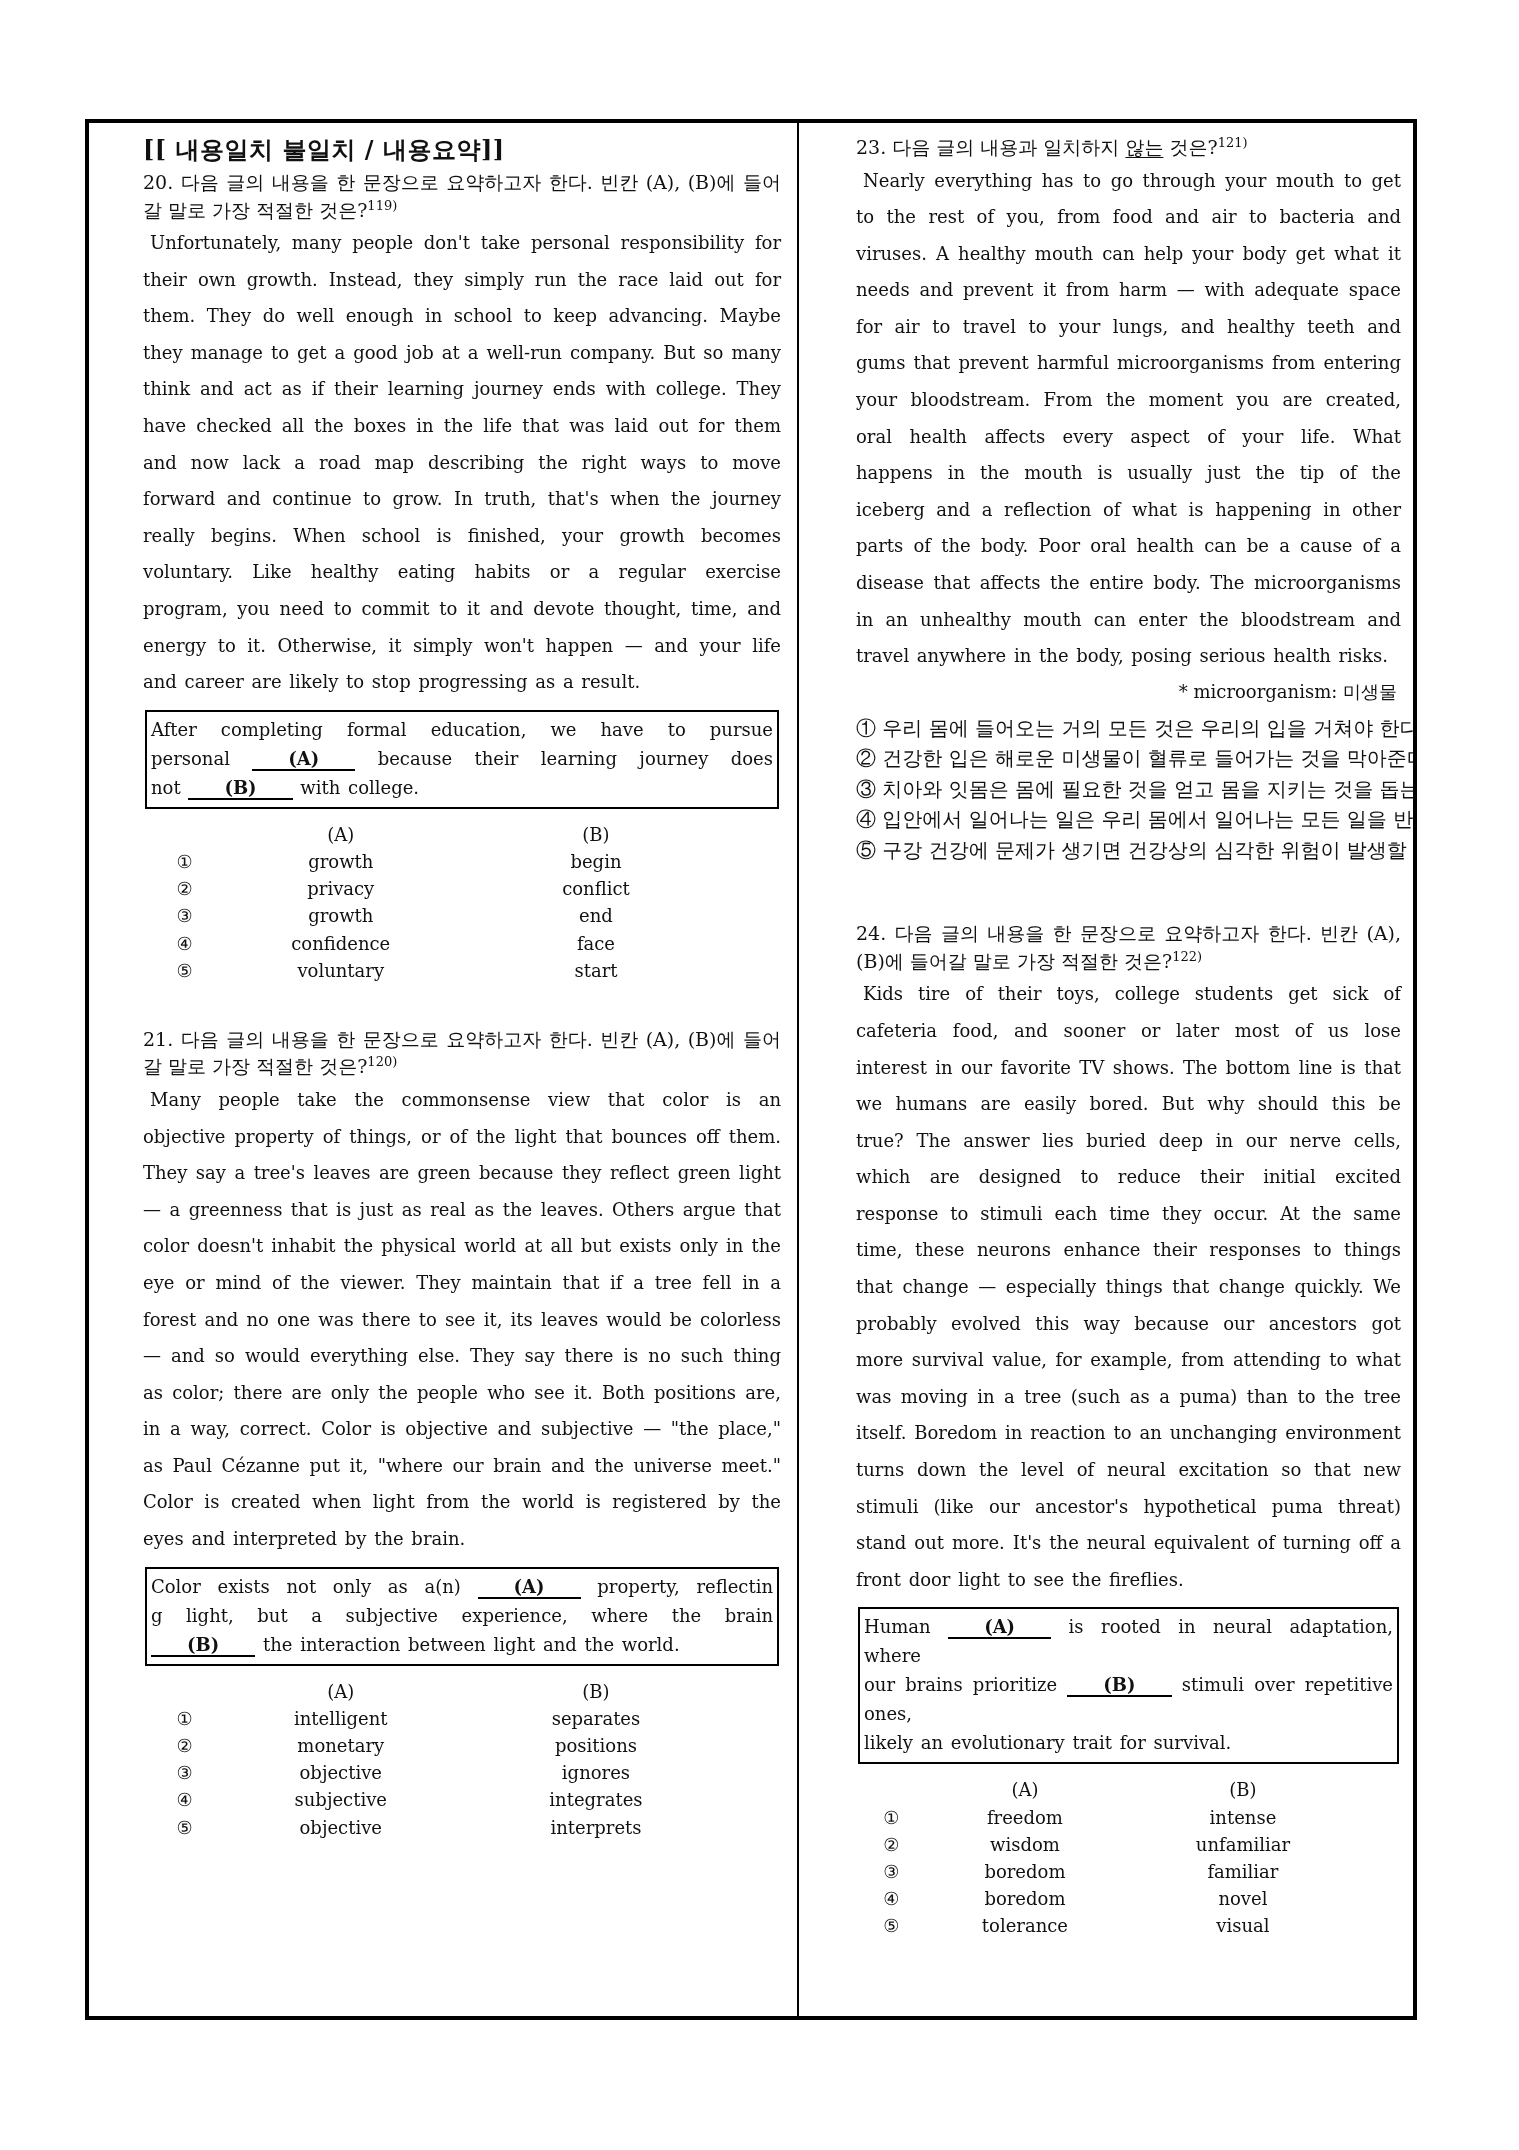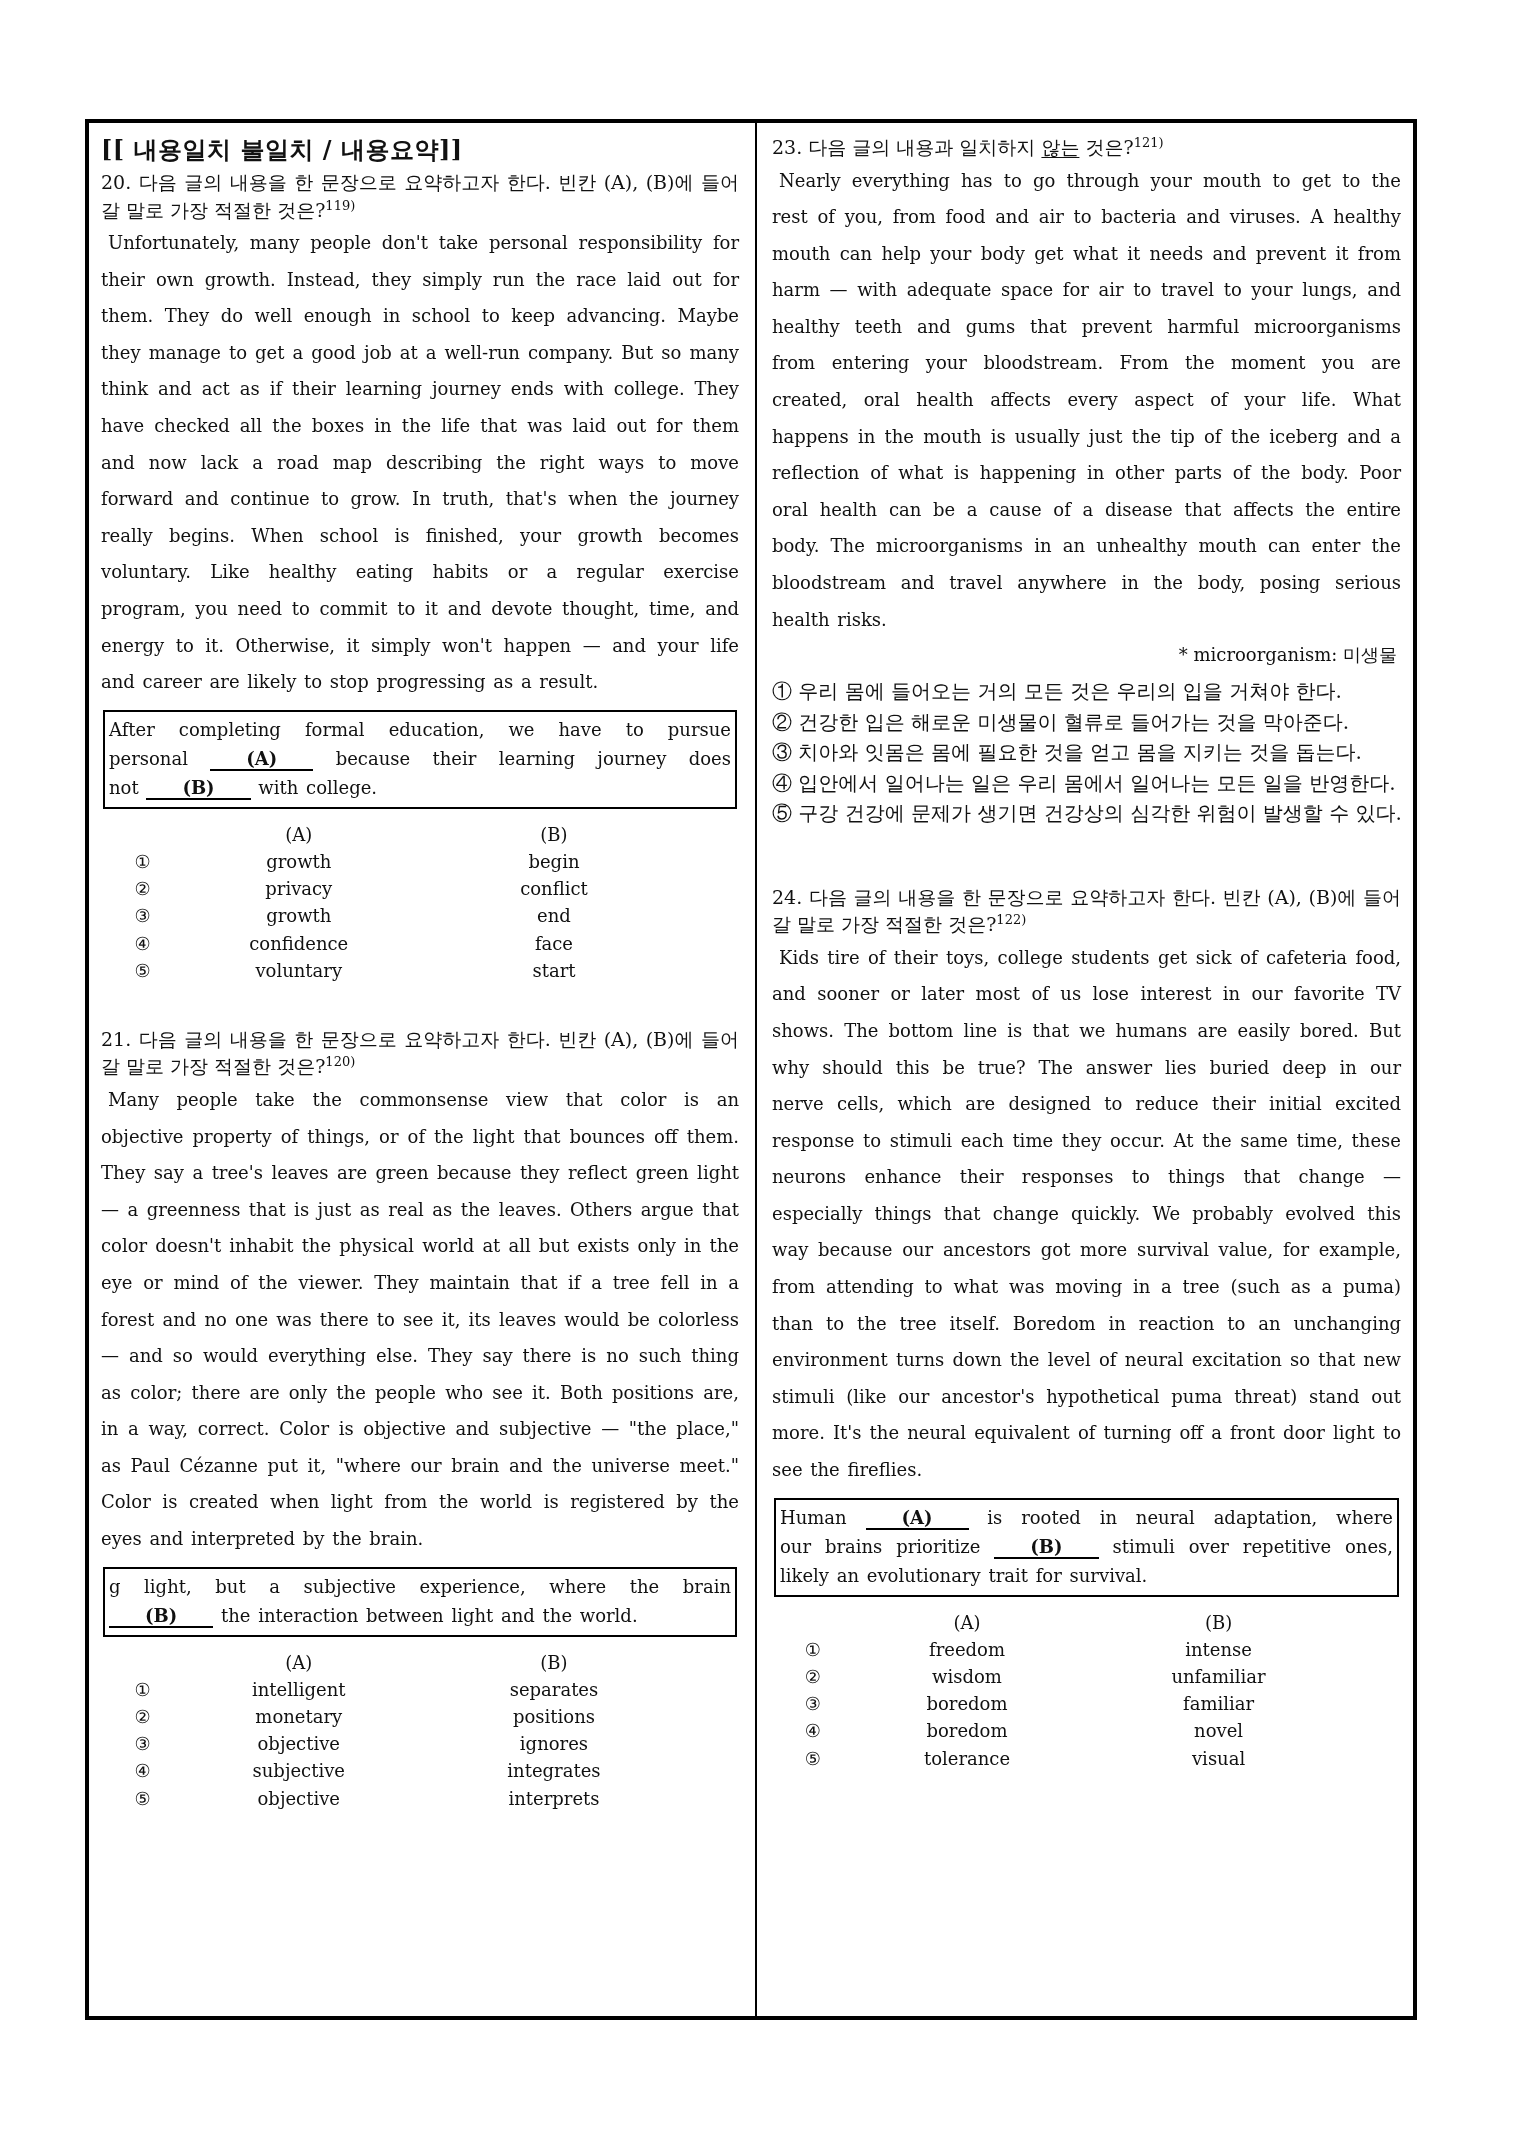--- a/index.html
+++ b/index.html
@@ -1,19 +1,19 @@
 <!DOCTYPE html>
 <html><head>
 <meta charset="utf-8">
 <style>
   html,body{margin:0;padding:0;background:#fff;}
   body{width:1519px;height:2150px;font-family:"DejaVu Serif","Liberation Serif",serif;color:#111;}
   .page{position:relative;width:1519px;height:2150px;background:#fff;overflow:hidden;}
   .sheet{position:absolute;left:85px;top:119px;width:1332px;height:1901px;border:4px solid #000;box-sizing:border-box;display:flex;background:#fff;}
-  .col{box-sizing:border-box;overflow:hidden;}
+  .col{box-sizing:border-box;overflow:hidden;margin-left:42px;}
   .col-left{width:668px;border-right:2px solid #000;padding:8px 16px 0 12px;}
   .col-right{flex:1;padding:8px 12px 0 15px;}
   p{margin:0;}
   .section-title{font-size:24px;font-weight:bold;line-height:33px;margin:2px 0 0;letter-spacing:.5px;}
   .q-title{font-size:19px;line-height:27.5px;text-align:justify;margin-top:3px;}
   .note{font-size:13px;vertical-align:super;line-height:0;}
   .passage{font-size:18px;line-height:36.6px;text-align:justify;text-indent:7px;margin-top:1px;word-spacing:2px;}
   .sbox{border:2px solid #000;margin:9px 2px 0 2px;padding:3px 4px 5px;}
   .sbox .line{font-size:18px;line-height:29px;text-align:justify;word-spacing:2px;
               text-align-last:justify;-moz-text-align-last:justify;}
@@ -79,20 +79,21 @@
               <span class="ca">voluntary</span>
               <span class="cb">start</span>
             </div>
         </div>
       </section>
 
       <section class="q-block-2">
         <div class="q-title"><span>21. 다음 글의 내용을 한 문장으로 요약하고자 한다. 빈칸 (A), (B)에 들어갈 말로 가장 적절한 것은?</span><sup class="note">120)</sup></div>
         <p class="passage">Many people take the commonsense view that color is an objective property of things, or of the light that bounces off them. They say a tree's leaves are green because they reflect green light — a greenness that is just as real as the leaves. Others argue that color doesn't inhabit the physical world at all but exists only in the eye or mind of the viewer. They maintain that if a tree fell in a forest and no one was there to see it, its leaves would be colorless — and so would everything else. They say there is no such thing as color; there are only the people who see it. Both positions are, in a way, correct. Color is objective and subjective — "the place," as Paul Cézanne put it, "where our brain and the universe meet." Color is created when light from the world is registered by the eyes and interpreted by the brain.</p>
         <div class="sbox">
+          <div class="line">Color exists not only as a(n) <span class="blank">(A)</span> property, reflectin</div>
           <div class="line">g light, but a subjective experience, where the brain</div>
           <div class="line"><span class="blank">(B)</span> the interaction between light and the world.</div>
         </div>
         <div class="choices">
           <div class="hdr">
               <span class="cn"></span>
               <span class="ca">(A)</span>
               <span class="cb">(B)</span>
             </div>
           <div class="row">

